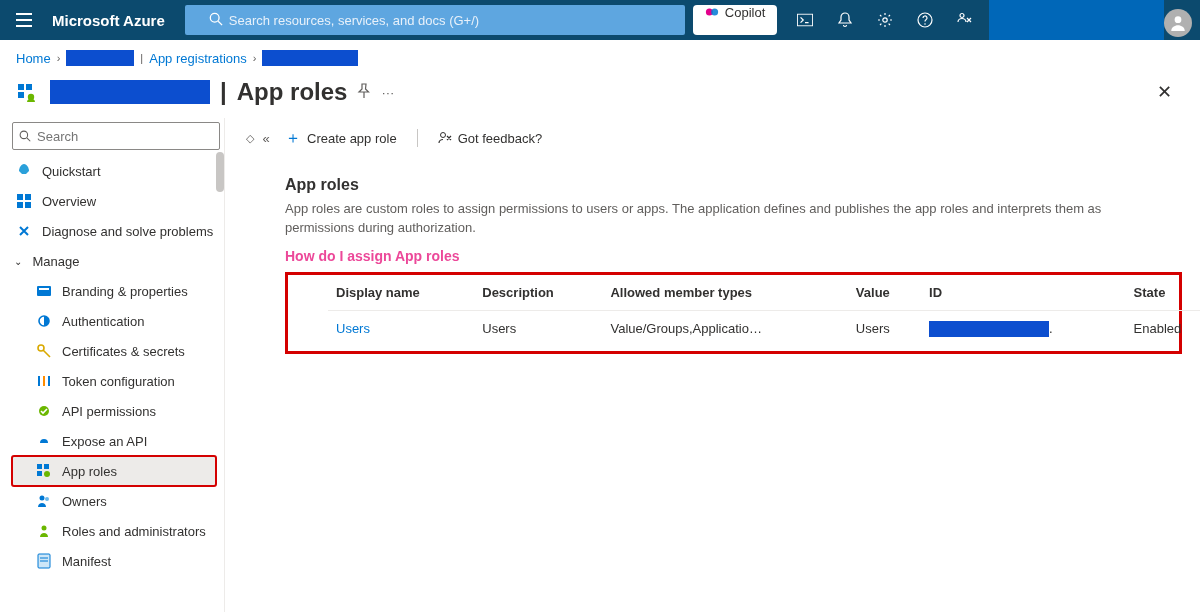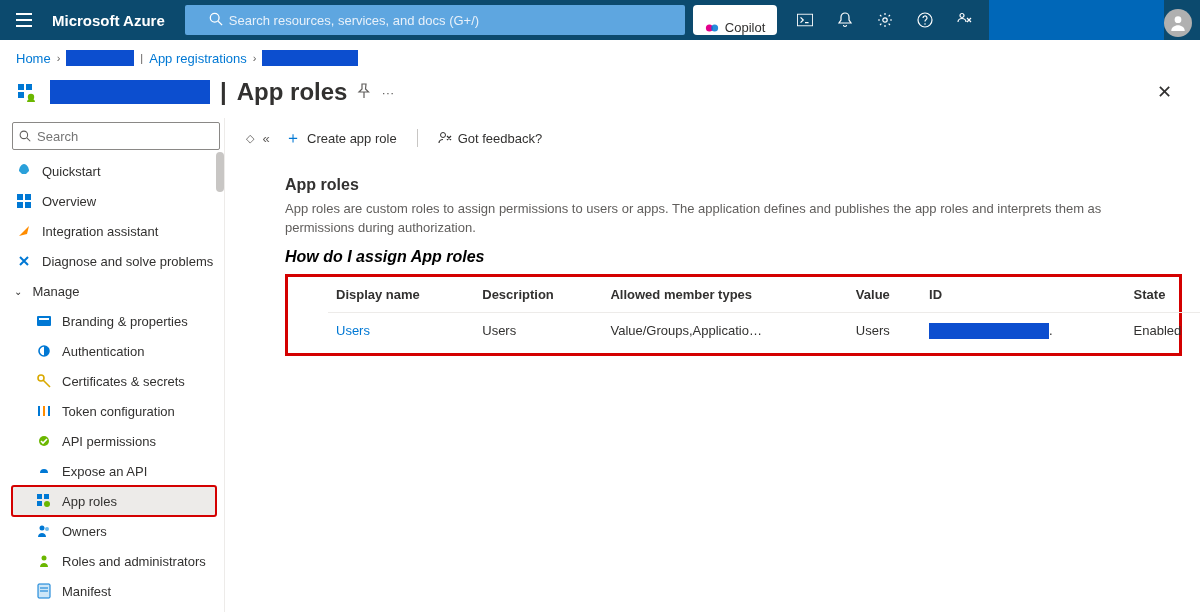--- a/index.html
+++ b/index.html
@@ -5,21 +5,21 @@
   * { box-sizing: border-box; margin: 0; padding: 0; font-family: "Segoe UI", -apple-system, sans-serif; }
   body { width: 1200px; height: 616px; overflow: hidden; font-size: 13px; color: #323130; background: #fff; }
 
   
   .top-bar { height: 40px; background: #0c4a6e; display: flex; align-items: center; color: #fff; padding: 0 4px; }
   .hamburger { width: 40px; height: 40px; display:flex; align-items:center; justify-content:center; cursor:pointer; }
   .brand { font-weight:600; font-size:15px; padding:0 16px 0 8px; white-space:nowrap; }
   .search-wrap { flex: 0 0 500px; height:30px; background:#5ea6e0; border-radius:2px; display:flex; align-items:center; padding:0 24px; color:#fff; margin-left:4px; }
   .search-wrap input { flex:1; background:transparent; border:none; outline:none; color:#fff; font-size:13px; margin-left:6px; }
   .search-wrap input::placeholder { color:#e8f1fa; }
-  .copilot-btn { margin-left:8px; background:#fff; color:#323130; border:none; height:30px; padding:0 12px; border-radius:4px; font-size:13px; display:flex; align-items:flex-end; gap:6px; cursor:pointer; }
+  .copilot-btn { margin-left:8px; background:#fff; color:#323130; border:none; height:30px; padding:0 12px; border-radius:4px; font-size:13px; display:flex; align-items:flex-start; gap:6px; cursor:pointer; }
   .top-icons { display:flex; margin-left:auto; }
   .top-icon { width:40px; height:40px; display:flex; align-items:center; justify-content:center; cursor:pointer; }
   .account-block { width:175px; height:40px; background:#0067b8; margin-left:4px; }
   .avatar { width:28px; height:28px; border-radius:50%; background:#b0b0b0; display:flex; align-items:center; justify-content:center; margin:6px 4px 0 0;}
   .avatar svg { fill:#fff; }
 
   
   .breadcrumbs { height:30px; display:flex; align-items:center; padding:6px 16px 0; gap:6px; font-size:13px; }
   .breadcrumbs a { color:#0078d4; text-decoration:none; cursor:pointer; }
   .breadcrumbs .chev { color:#605e5c; font-size:11px; }
@@ -54,21 +54,21 @@
 
   
   .main-pane { flex:1; padding:0 18px; position:relative; }
   .cmd-bar { display:flex; align-items:center; gap:20px; height:40px; border-bottom: none; }
   .cmd { display:flex; align-items:center; gap:6px; color:#323130; font-size:13px; cursor:pointer; }
   .cmd .plus { color:#0078d4; font-size:16px; }
   .cmd-sep { width:1px; height:18px; background:#c8c6c4; }
   .cmd .fb { color:#323130; }
   .section-title { font-size:16px; font-weight:600; margin-top:18px; }
   .section-desc { font-size:13px; color:#605e5c; margin-top:6px; max-width:880px; line-height:1.45;}
-  .help-link { display:inline-block; color:#000000; font-size:16px; margin-top:10px; cursor:pointer; font-weight:600;font-style:italic;}
+  .help-link { display:inline-block; color:#ec4899; font-size:14px; margin-top:10px; cursor:pointer; font-weight:600;}
   .tbl-wrap { margin-top:8px; border:3px solid #d40000; padding-bottom:4px;}
   table { width:100%; border-collapse:collapse; font-size:13px;margin-left:40px; }
   th { text-align:left; font-weight:600; padding:10px 8px; border-bottom:1px solid #edebe9; color:#323130; }
   td { padding:10px 8px; color:#323130; vertical-align:middle;}
   td a { color:#0078d4; text-decoration:none; }
   .id-redact { background:#0c4ecf; height:16px; width:120px; display:inline-block; vertical-align:middle; }
 
   svg { overflow:visible; }
 </style>
 </head>
@@ -198,28 +198,20 @@
       <li>
         <span class="ic">
             <svg width="14" height="14">
               <rect x="0" y="0" width="6" height="6" fill="#0078d4"></rect>
               <rect x="8" y="0" width="6" height="6" fill="#0078d4"></rect>
               <rect x="0" y="8" width="6" height="6" fill="#0078d4"></rect>
               <rect x="8" y="8" width="6" height="6" fill="#0078d4"></rect>
             </svg>
           </span>
         <span>Overview</span>
-      </li>
-      <li>
-        <span class="ic">
-            <svg width="14" height="14" viewBox="0 0 14 14">
-              <path d="M2 12L12 2l-2 8-8 2z" fill="#ff8c00"></path>
-            </svg>
-          </span>
-        <span>Integration assistant</span>
       </li>
       <li>
         <span class="ic">
             <svg width="14" height="14" viewBox="0 0 14 14">
               <path d="M3 3l8 8M11 3l-8 8" stroke="#0078d4" stroke-width="2"></path>
             </svg>
           </span>
         <span>Diagnose and solve problems</span>
       </li>
       <li>

